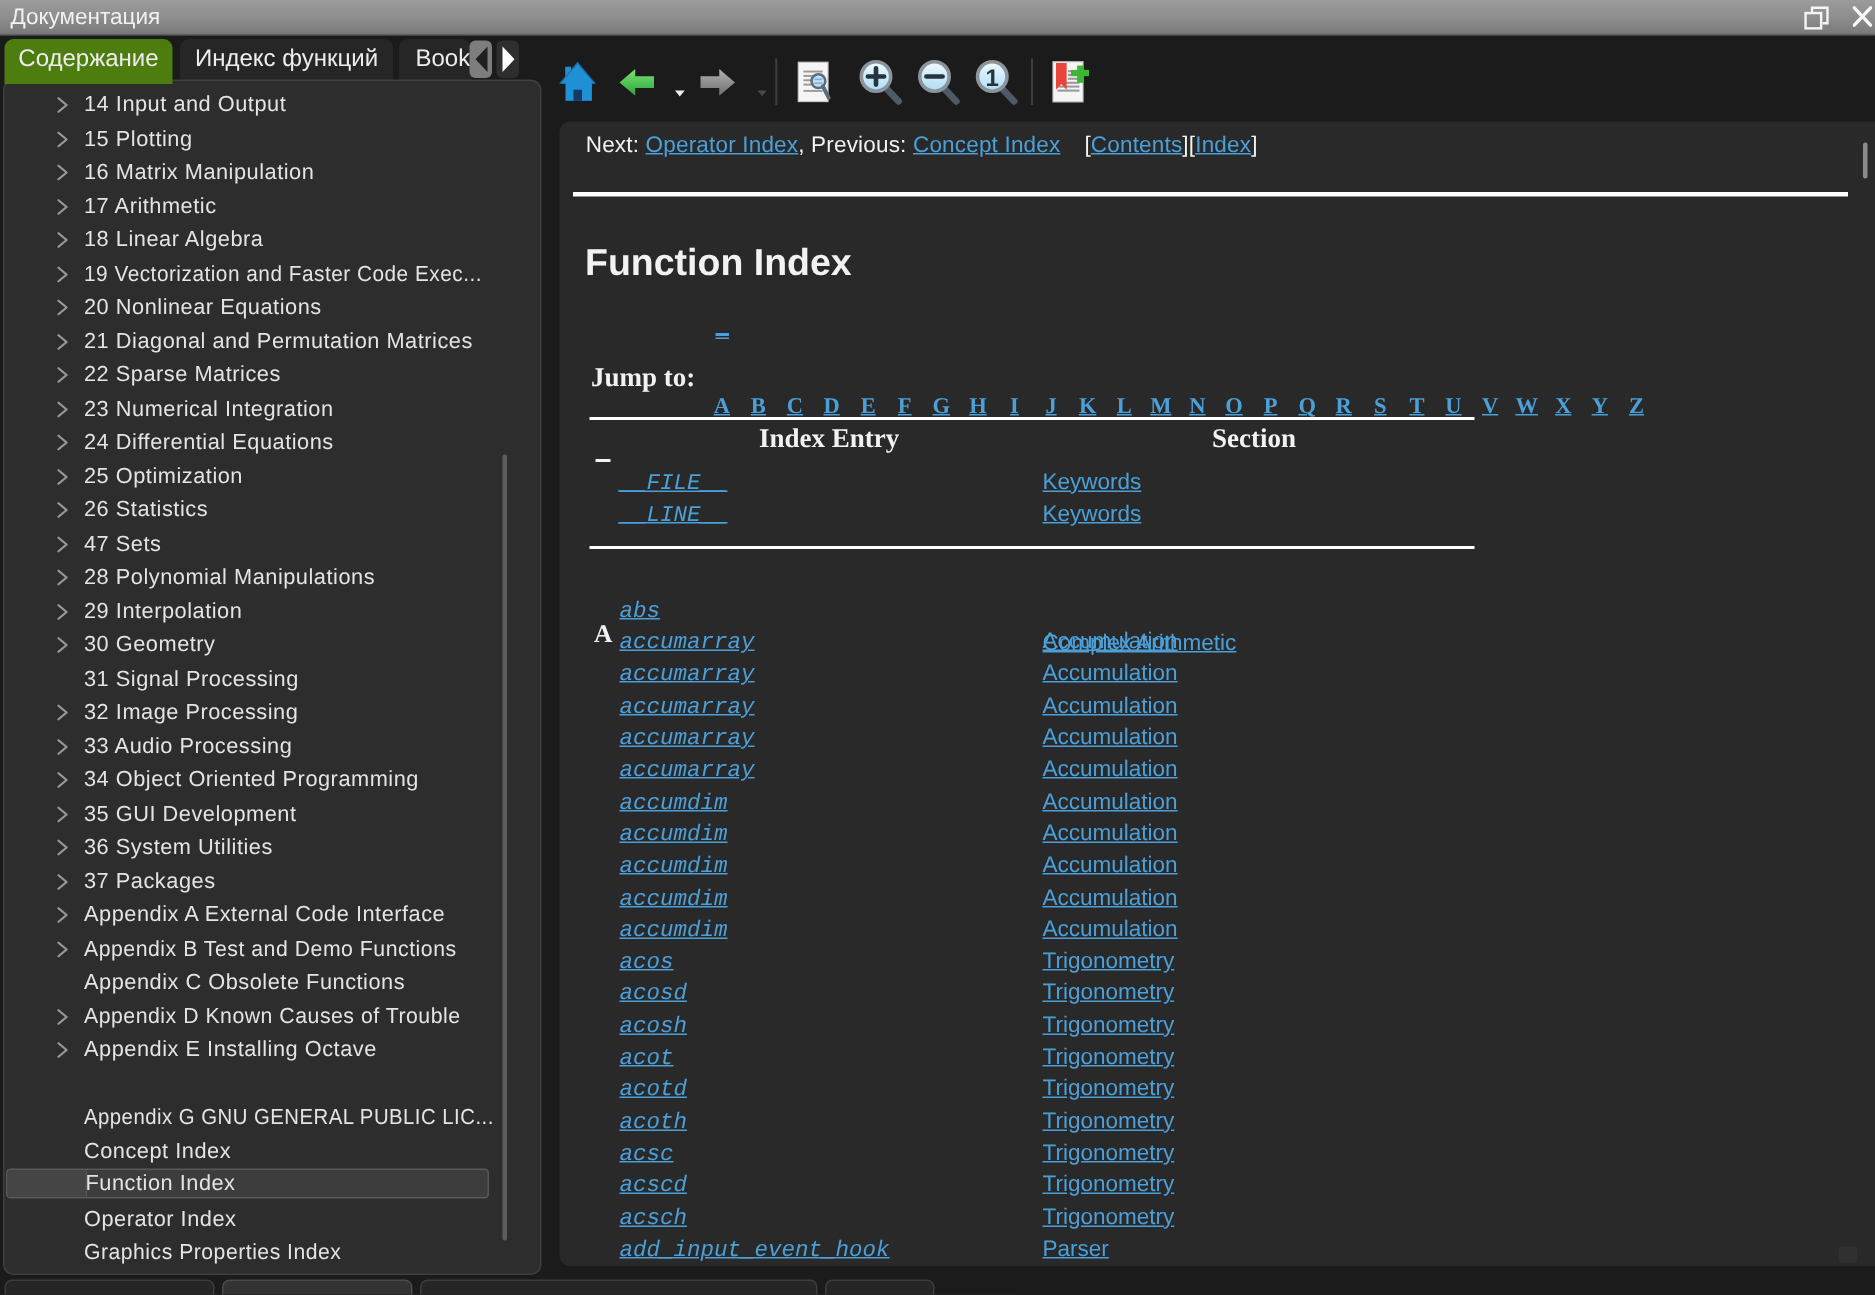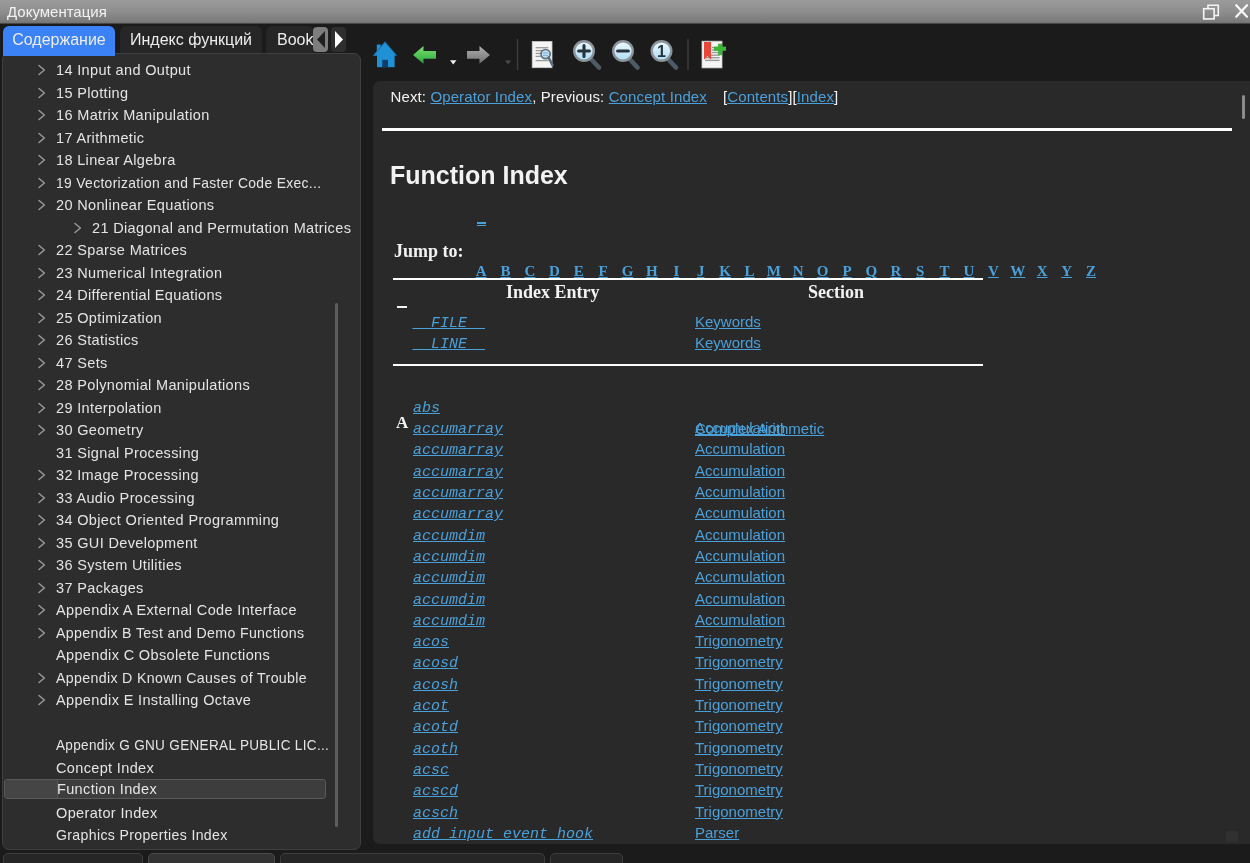--- a/index.html
+++ b/index.html
@@ -2,21 +2,21 @@
 <html><head><meta charset="utf-8"><style>
 html,body{margin:0;padding:0;}
 body{width:1250px;height:863px;background:#1b1b1b;overflow:hidden;position:relative;
  font-family:"Liberation Sans",sans-serif;-webkit-font-smoothing:antialiased;}
 .abs{position:absolute;}
 a{text-decoration:underline;color:#4ba0d9;}
 .titlebar{left:0;top:0;width:1250px;height:24px;
  background:linear-gradient(#9b9b9b 0%,#8f8f8f 45%,#7c7c7c 88%,#747474 94%,#303030 100%);}
 .title-text{left:7px;top:2.5px;font-size:15px;color:#f2f2f2;}
 .tab{top:26px;height:28px;border-radius:6px 6px 0 0;background:#262626;}
-.tab.sel{background:#3b82f6;height:30px;z-index:5;}
+.tab.sel{background:#4d7c0f;height:30px;z-index:5;}
 .tabtxt{width:100%;text-align:center;font-size:16px;color:#ededed;line-height:28px;position:absolute;top:0;left:0;white-space:nowrap;overflow:hidden;}
 .scrollbtn{top:27px;width:15px;height:25px;border-radius:4px;}
 .treepanel{left:2px;top:53px;width:359px;height:797px;background:#2d2d2d;
  border:1px solid #3f3f3f;border-radius:7px;box-sizing:border-box;overflow:hidden;}
 .trow{left:1px;width:341px;height:22.5px;position:absolute;}
 .trow .lbl{position:absolute;left:52px;top:50%;transform:translateY(-50%);font-size:14.5px;letter-spacing:0.35px;color:#e4e4e4;white-space:nowrap;}
 .trow.sel{background:#3d3d3d;border:1px solid #595959;box-sizing:border-box;width:322px;height:20px!important;border-radius:3px;}
 .selcap{position:absolute;left:0;top:0;width:52px;height:100%;background:#454545;border-right:1px solid #555;border-radius:3px 0 0 3px;}
 .chev{position:absolute;left:33px;top:50%;transform:translateY(-50%);}
 .content{left:373px;top:81px;width:883px;height:763px;background:#292929;border-radius:7px;overflow:hidden;color:#f2f2f2;}
@@ -89,21 +89,21 @@
         <path d="M2 1.5 L7.4 6 L2 10.5" fill="none" stroke="#989898" stroke-width="1.5" stroke-linejoin="round" stroke-linecap="round"></path>
       </svg>
       <span class="lbl" style="transform:translateY(-50%) scaleX(0.956);transform-origin:left center;">19 Vectorization and Faster Code Exec...</span>
     </div>
     <div class="trow" style="top:140.0px;">
       <svg class="chev" width="10" height="12" viewBox="0 0 10 12">
         <path d="M2 1.5 L7.4 6 L2 10.5" fill="none" stroke="#989898" stroke-width="1.5" stroke-linejoin="round" stroke-linecap="round"></path>
       </svg>
       <span class="lbl">20 Nonlinear Equations</span>
     </div>
-    <div class="trow" style="top:162.5px;margin-left:36px;">
+    <div class="trow" style="top:162.5px;">
       <svg class="chev" width="10" height="12" viewBox="0 0 10 12">
         <path d="M2 1.5 L7.4 6 L2 10.5" fill="none" stroke="#989898" stroke-width="1.5" stroke-linejoin="round" stroke-linecap="round"></path>
       </svg>
       <span class="lbl">21 Diagonal and Permutation Matrices</span>
     </div>
     <div class="trow" style="top:185.0px;">
       <svg class="chev" width="10" height="12" viewBox="0 0 10 12">
         <path d="M2 1.5 L7.4 6 L2 10.5" fill="none" stroke="#989898" stroke-width="1.5" stroke-linejoin="round" stroke-linecap="round"></path>
       </svg>
       <span class="lbl">22 Sparse Matrices</span>

